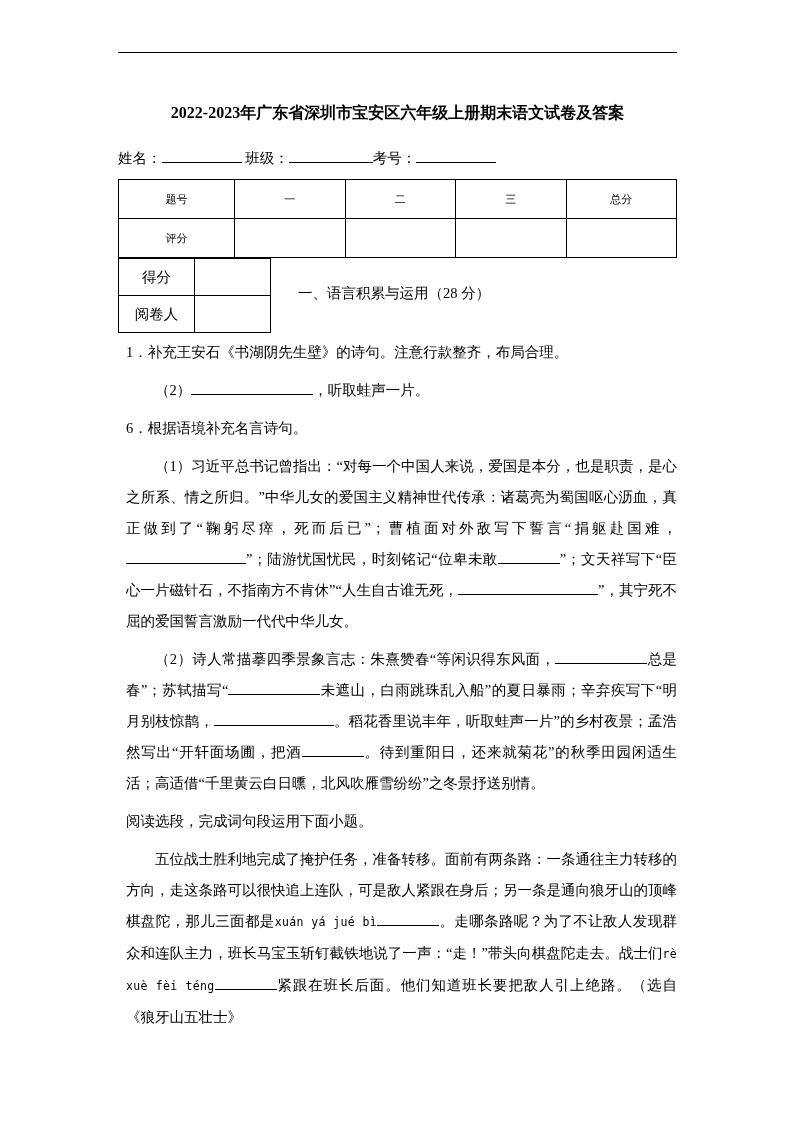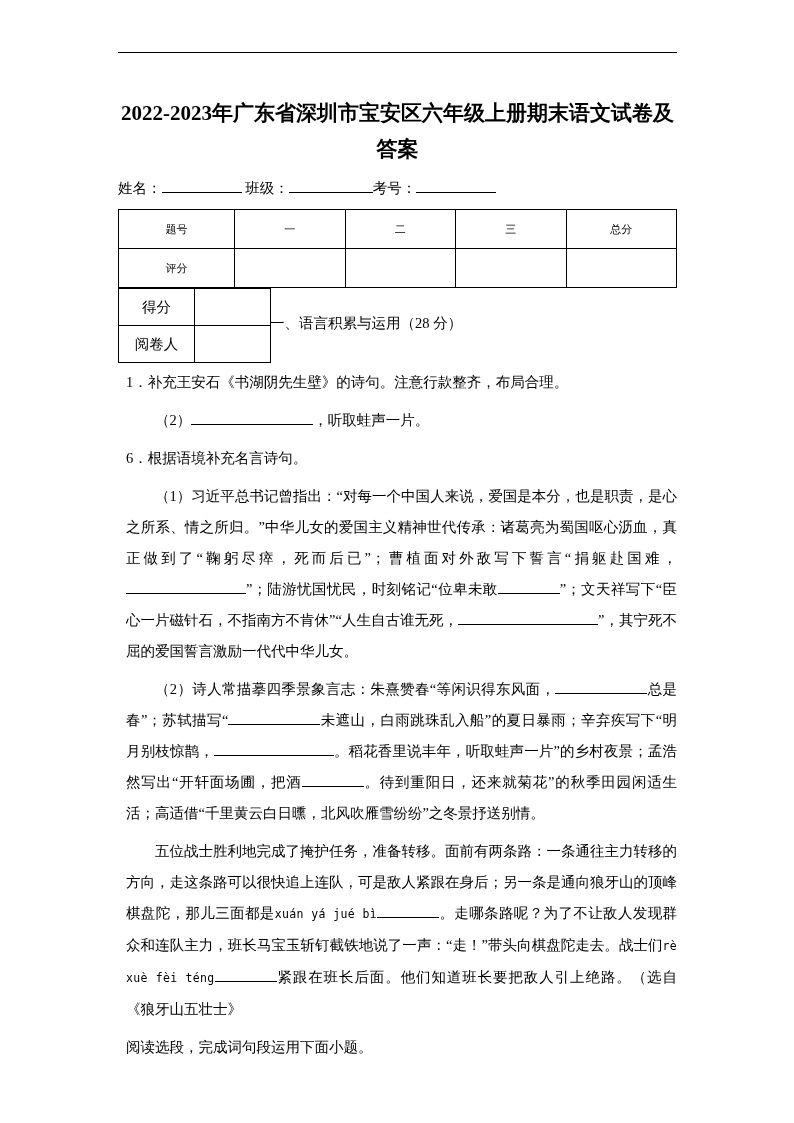--- a/index.html
+++ b/index.html
@@ -32,25 +32,25 @@
     border-top: 1.6px solid #000;
   }
   .content {
     position: absolute;
     left: 118px;
     top: 95px;
     width: 559px;
   }
   h1.doc-title {
     font-family: "Liberation Serif", "DejaVu Serif", serif;
-    font-size: 21px;
+    font-size: 16px;
     font-weight: bold;
     line-height: 36px;
     text-align: center;
-    margin: 0 0 6px 0;
+    margin: 0 0 12px 0;
     letter-spacing: 0px;
   }
   .idline {
     font-size: 14.5px;
     line-height: 30px;
     margin: 6px 0 6px 0;
     white-space: nowrap;
   }
   .blank-ul {
     display: inline-block;
@@ -90,20 +90,21 @@
     vertical-align: middle;
     font-size: 14.5px;
     width: 73px;
   }
   .section-heading {
     position: absolute;
     left: 152px;
     top: 26px;
     font-size: 14.5px;
     white-space: nowrap;
+    padding-left: 28px;
   }
   p.q {
     font-size: 14.5px;
     line-height: 31px;
     margin: 7px 0 0 8px;
     text-align: justify;
     text-justify: inter-ideograph;
   }
   p.q.indent2 { text-indent: 29px; }
   .pinyin {
@@ -172,18 +173,18 @@
 
 
     <p class="q indent2"><span>（2）</span><span class="ul-q1"></span><span>，听取蛙声一片。</span></p>
 
     <p class="q">6．根据语境补充名言诗句。</p>
 
     <p class="q indent2"><span>（1）习近平总书记曾指出：“对每一个中国人来说，爱国是本分，也是职责，是心之所系、情之所归。”中华儿女的爱国主义精神世代传承：诸葛亮为蜀国呕心沥血，真正做到了“鞠躬尽瘁，死而后已”；曹植面对外敌写下誓言“捐躯赴国难，</span><span class="ul-l"></span><span>”；陆游忧国忧民，时刻铭记“位卑未敢</span><span class="ul-s"></span><span>”；文天祥写下“臣心一片磁针石，不指南方不肯休”“人生自古谁无死，</span><span class="ul-xl"></span><span>”，其宁死不屈的爱国誓言激励一代代中华儿女。</span></p>
 
     <p class="q indent2"><span>（2）诗人常描摹四季景象言志：朱熹赞春“等闲识得东风面，</span><span class="ul-m"></span><span>总是春”；苏轼描写“</span><span class="ul-m"></span><span>未遮山，白雨跳珠乱入船”的夏日暴雨；辛弃疾写下“明月别枝惊鹊，</span><span class="ul-l"></span><span>。稻花香里说丰年，听取蛙声一片”的乡村夜景；孟浩然写出“开轩面场圃，把酒</span><span class="ul-s"></span><span>。待到重阳日，还来就菊花”的秋季田园闲适生活；高适借“千里黄云白日曛，北风吹雁雪纷纷”之冬景抒送别情。</span></p>
 
+    <p class="q">阅读选段，完成词句段运用下面小题。</p>
+
     <p class="q indent2"><span>五位战士胜利地完成了掩护任务，准备转移。面前有两条路：一条通往主力转移的方向，走这条路可以很快追上连队，可是敌人紧跟在身后；另一条是通向狼牙山的顶峰棋盘陀，那儿三面都是</span><span class="pinyin">xuán yá jué bì</span><span class="ul-s"></span><span>。走哪条路呢？为了不让敌人发现群众和连队主力，班长马宝玉斩钉截铁地说了一声：“走！”带头向棋盘陀走去。战士们</span><span class="pinyin">rè xuè fèi téng</span><span class="ul-s"></span><span>紧跟在班长后面。他们知道班长要把敌人引上绝路。（选自《狼牙山五壮士》</span></p>
-
-    <p class="q">阅读选段，完成词句段运用下面小题。</p>
 
   </div>
 </div>
 
 </body></html>

